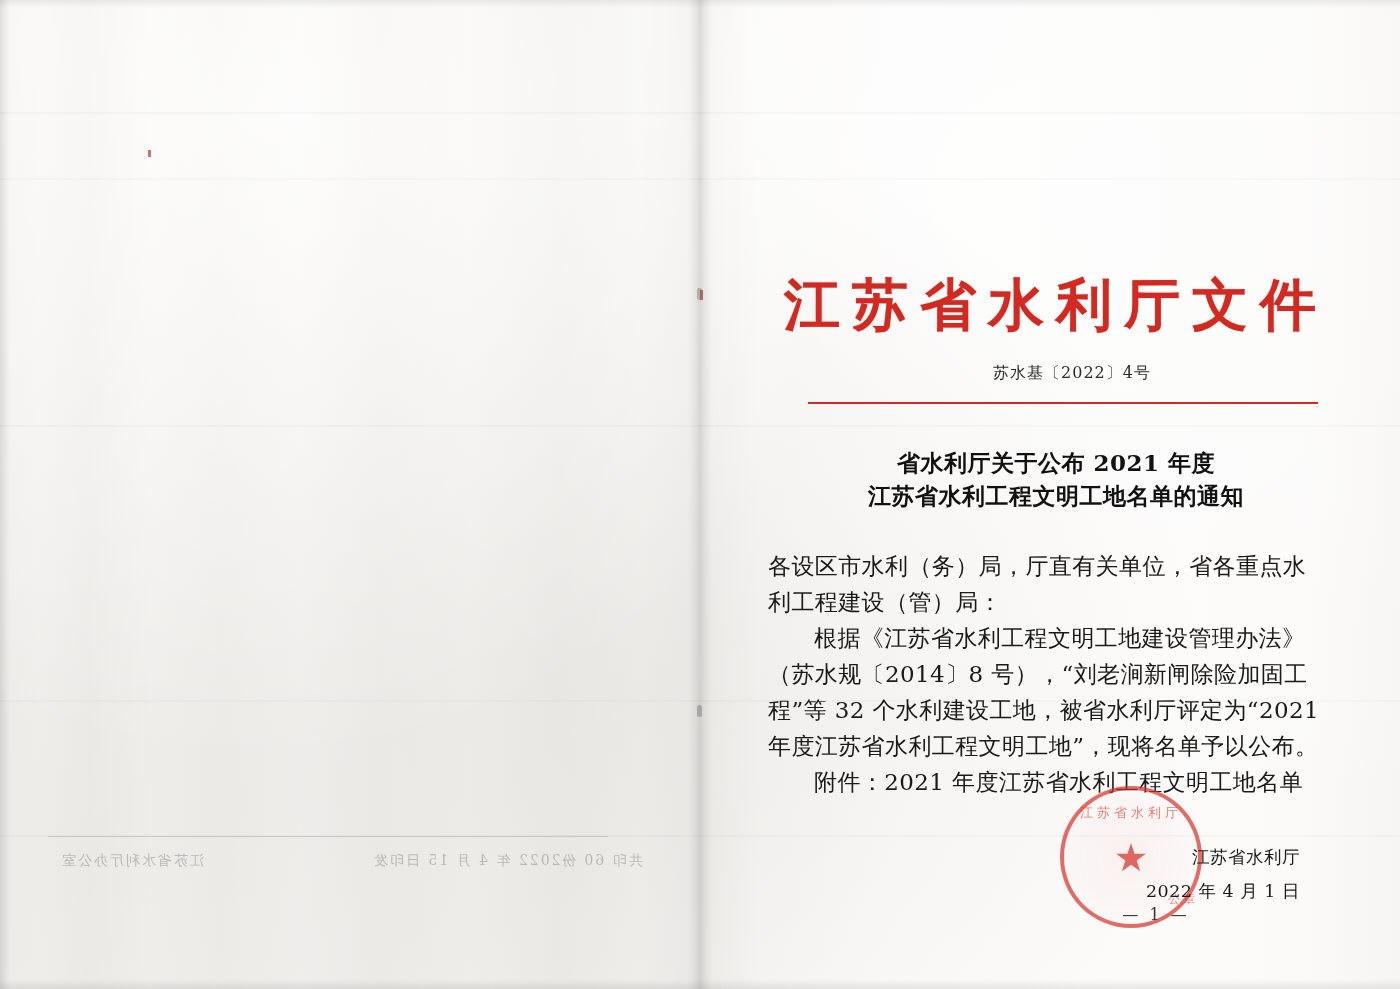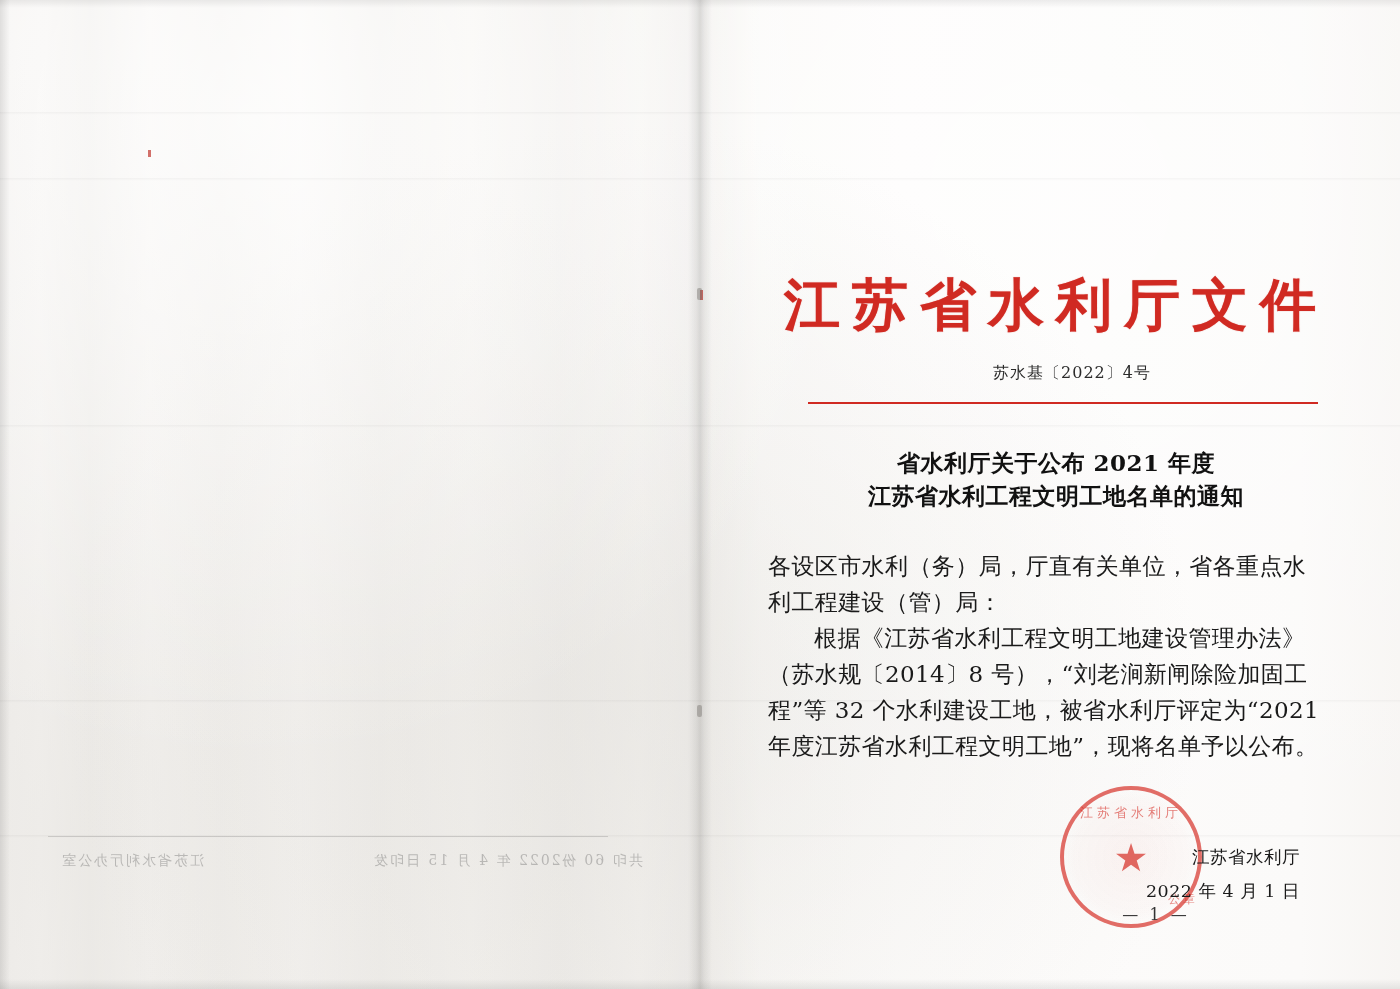--- a/index.html
+++ b/index.html
@@ -311,20 +311,21 @@
     <div class="redrule"></div>
 
     <div class="title">
       <div>省水利厅关于公布 2021 年度</div>
       <div>江苏省水利工程文明工地名单的通知</div>
     </div>
 
     <div class="body">
       <p>各设区市水利（务）局，厅直有关单位，省各重点水利工程建设（管）局：</p>
       <p class="indent2">根据《江苏省水利工程文明工地建设管理办法》（苏水规〔2014〕8 号），“刘老涧新闸除险加固工程”等 32 个水利建设工地，被省水利厅评定为“2021 年度江苏省水利工程文明工地”，现将名单予以公布。</p>
+      <p class="indent2">附件：2021 年度江苏省水利工程文明工地名单</p>
     </div>
 
     <div class="seal">
       <div class="seal-text-top">江苏省水利厅</div>
       <div class="seal-star">★</div>
       <div class="seal-text-bottom">公章</div>
     </div>
 
     <div class="signature">
       <div>江苏省水利厅</div>

